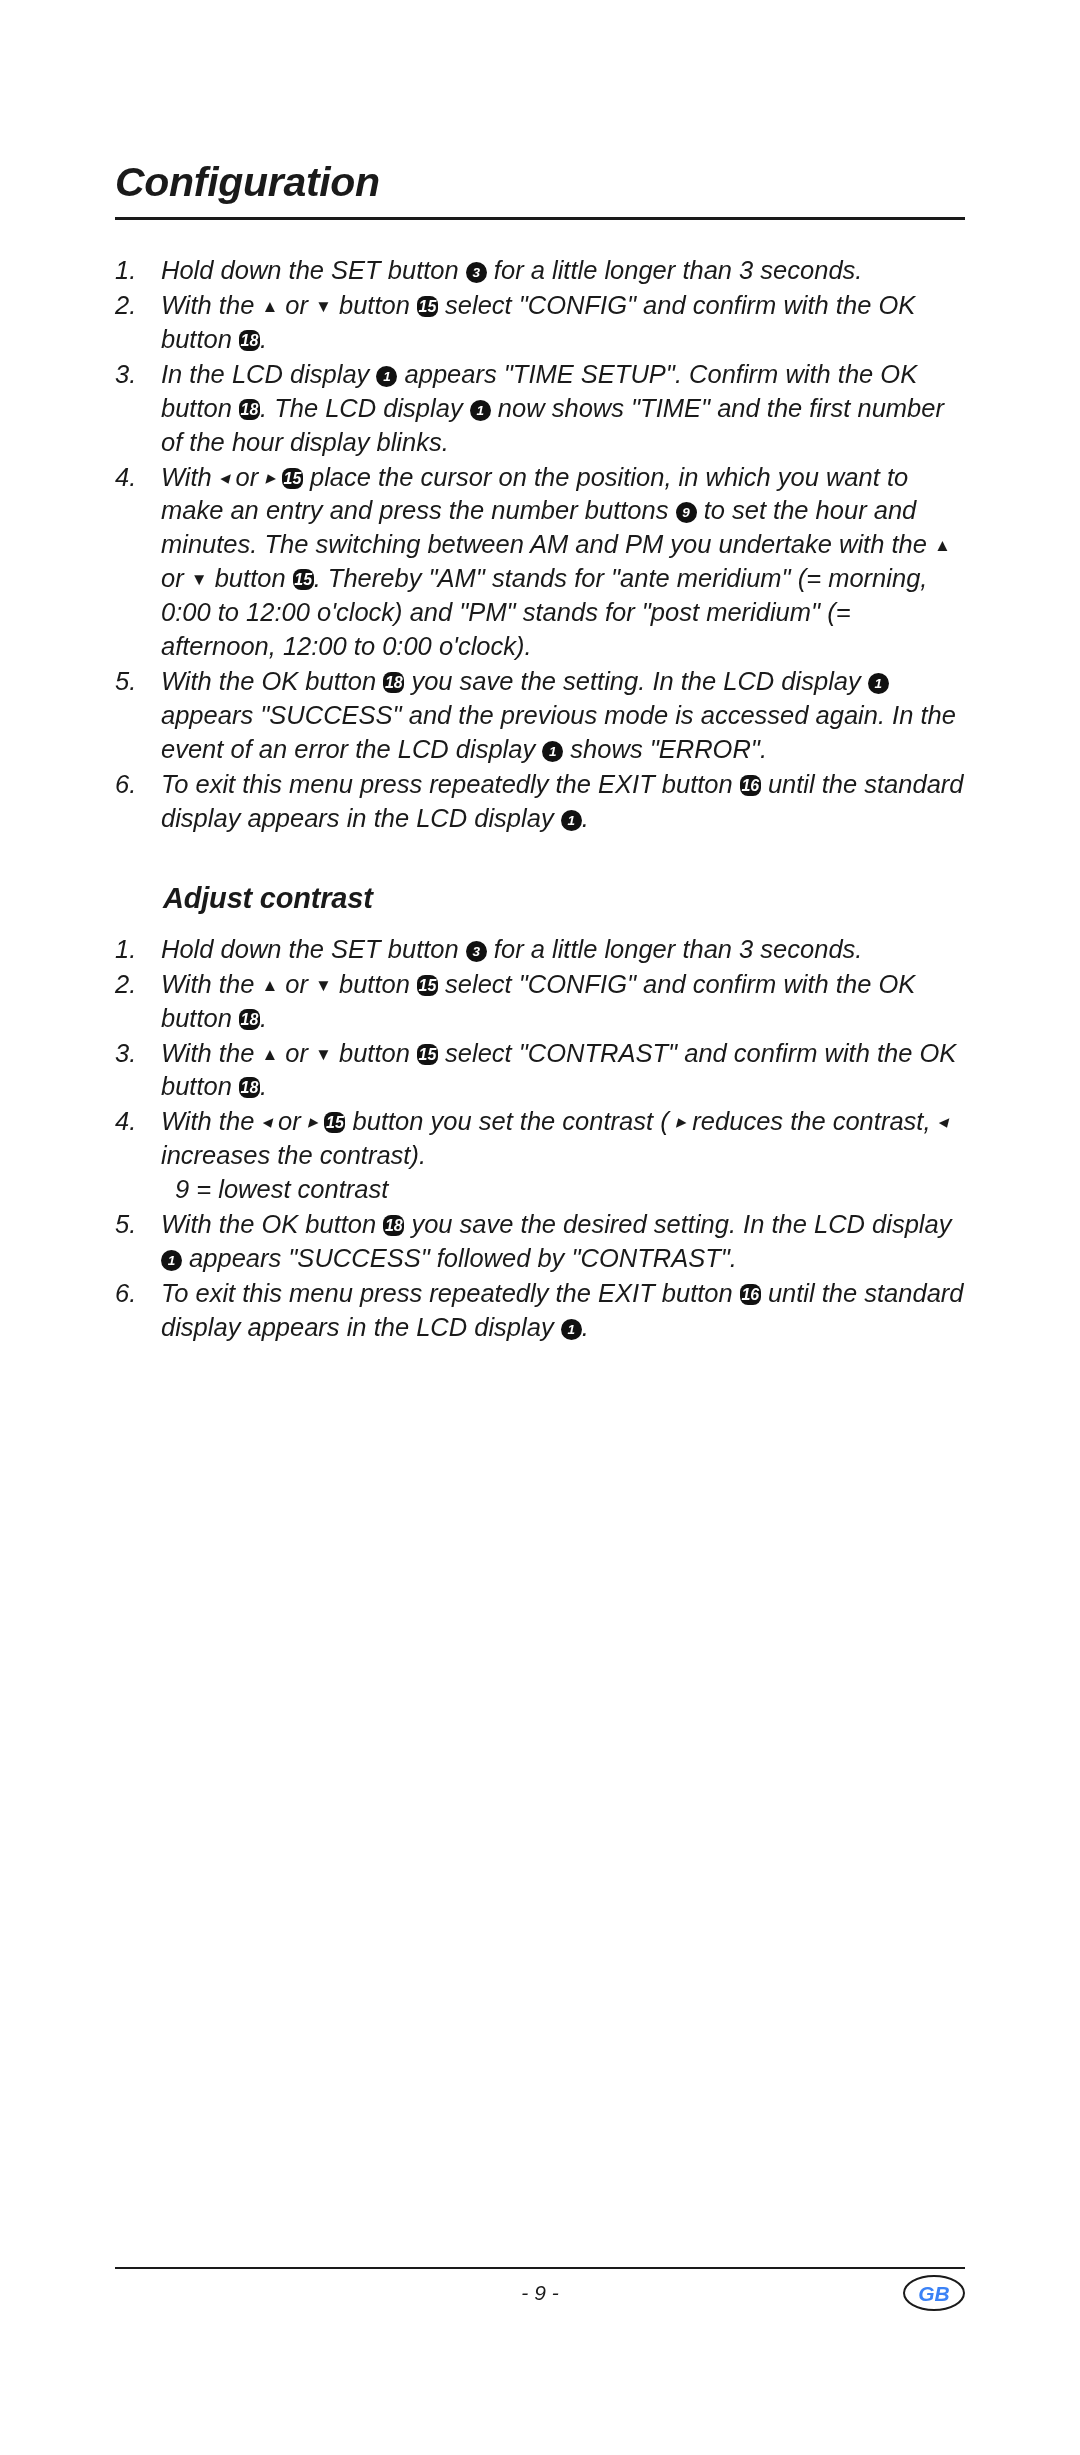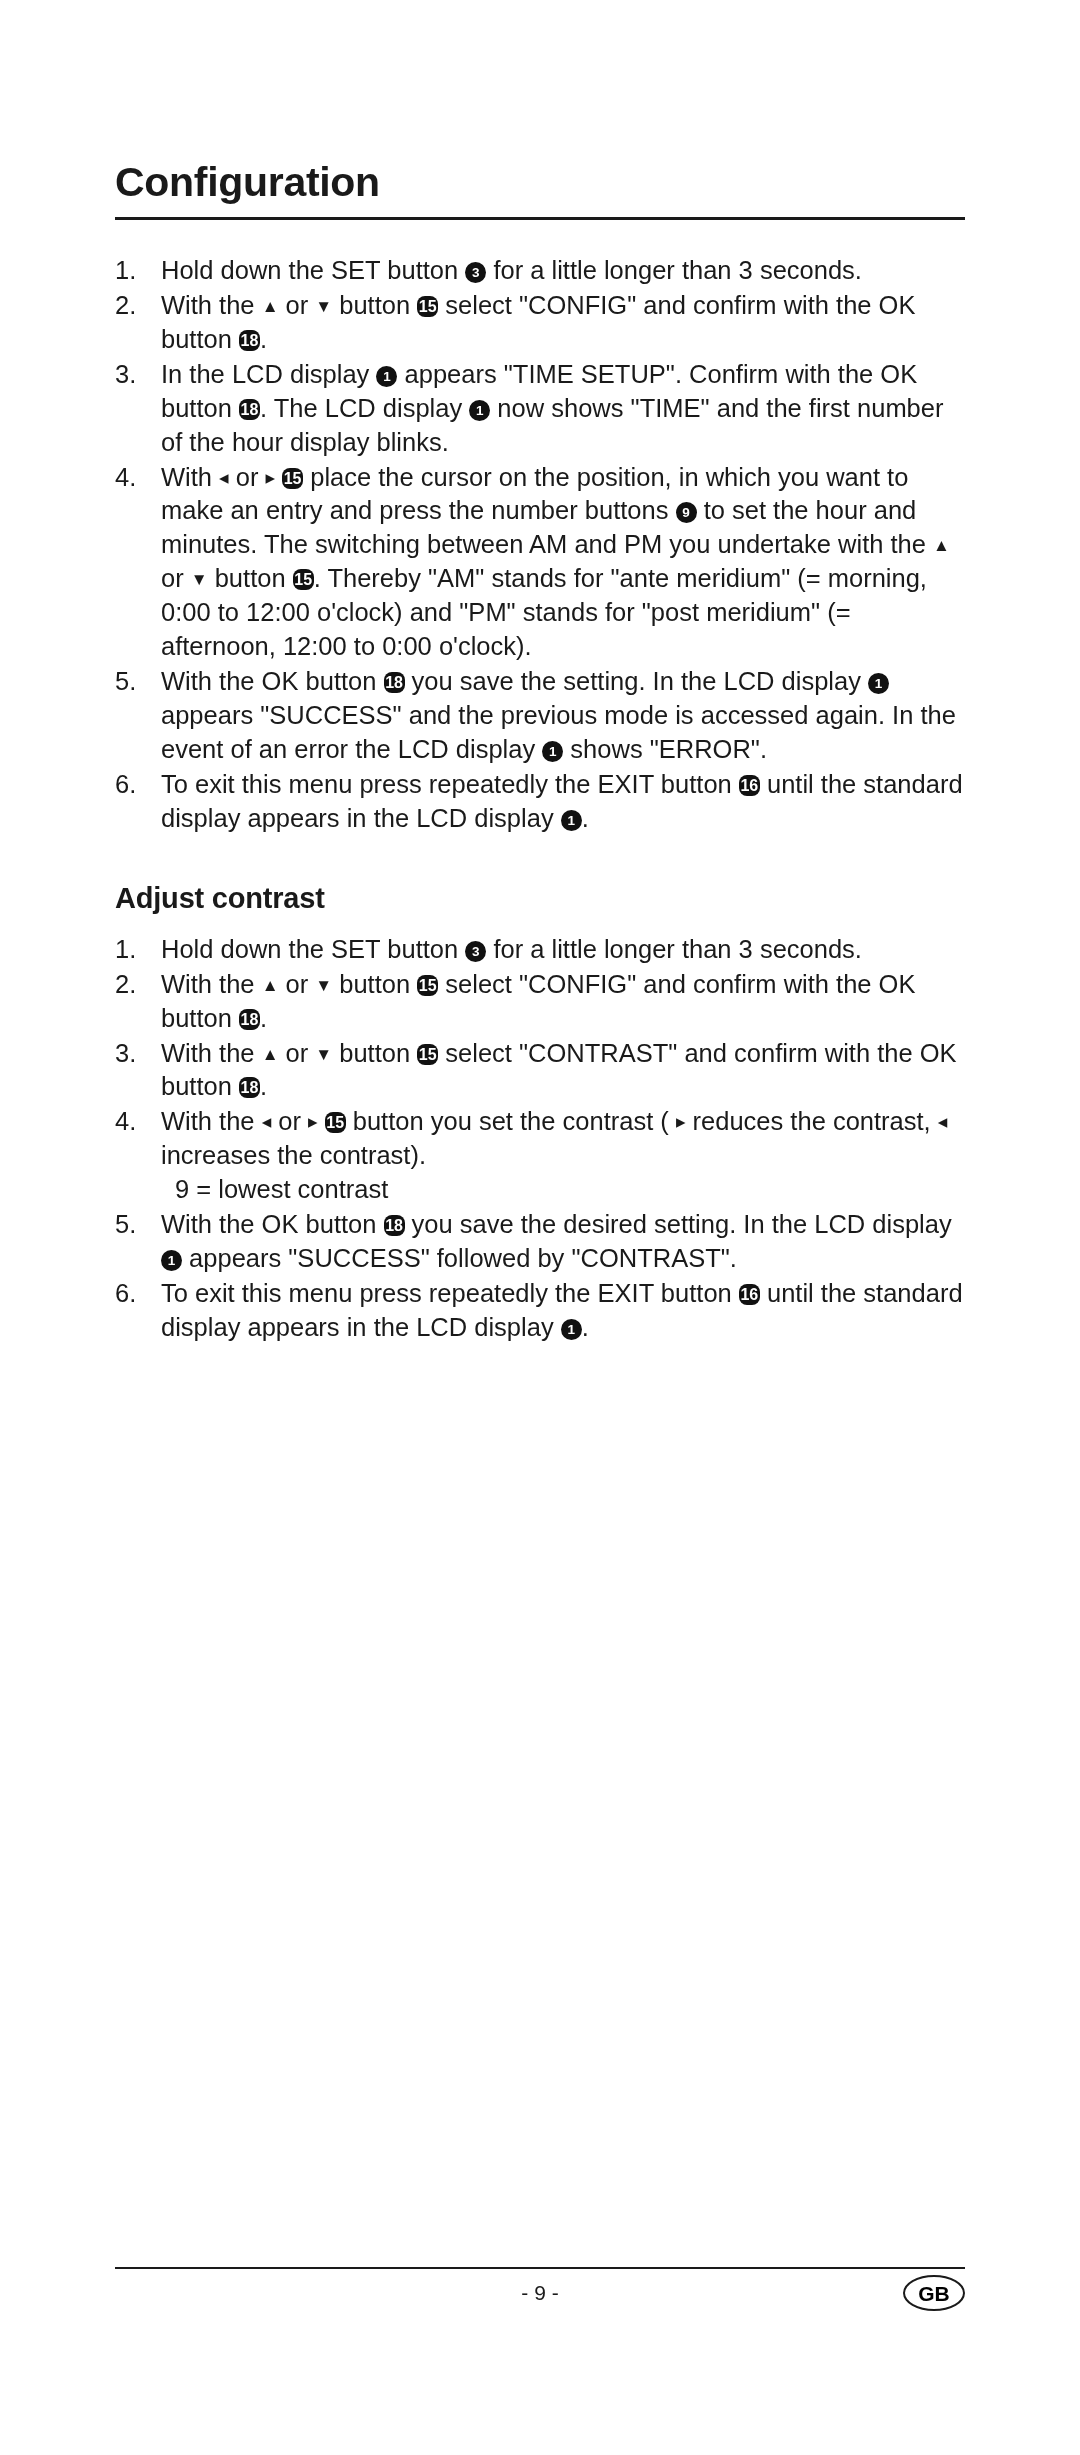--- a/index.html
+++ b/index.html
@@ -9,20 +9,21 @@
   }
   .page {
     position: relative;
     width: 1080px;
     height: 2455px;
     background: #ffffff;
     margin: 0 auto;
     font-family: "Liberation Sans", sans-serif;
     color: #1a1a1a;
     overflow: hidden;
+    font-style: italic;
   }
   .content {
     position: absolute;
     left: 115px;
     top: 160px;
     width: 850px;
   }
 
   
   .chapter-title {
@@ -44,20 +45,21 @@
   .section-heading {
     font-size: 29px;
     font-weight: bold;
     letter-spacing: -0.2px;
     margin: 0 0 10px 0;
     line-height: 1.15;
     color: #1a1a1a;
   }
   .section-heading.second {
     margin-top: 46px;
+    margin-left: 48px;
   }
 
   
   .body-text {
     font-size: 25.5px;
     line-height: 1.33;
     margin: 0 0 6px 0;
     color: #1a1a1a;
     font-weight: 300;
   }
@@ -157,21 +159,21 @@
     right: 0;
     top: 6px;
     width: 62px;
     height: 36px;
     border: 2px solid #1a1a1a;
     border-radius: 50%;
     text-align: center;
     line-height: 33px;
     font-size: 21px;
     font-weight: bold;
-    color: #000000;
+    color: #3b82f6;
     box-sizing: border-box;
   }
 </style>
 </head>
 <body>
 
 <div class="page">
 
   <div class="content">
 

